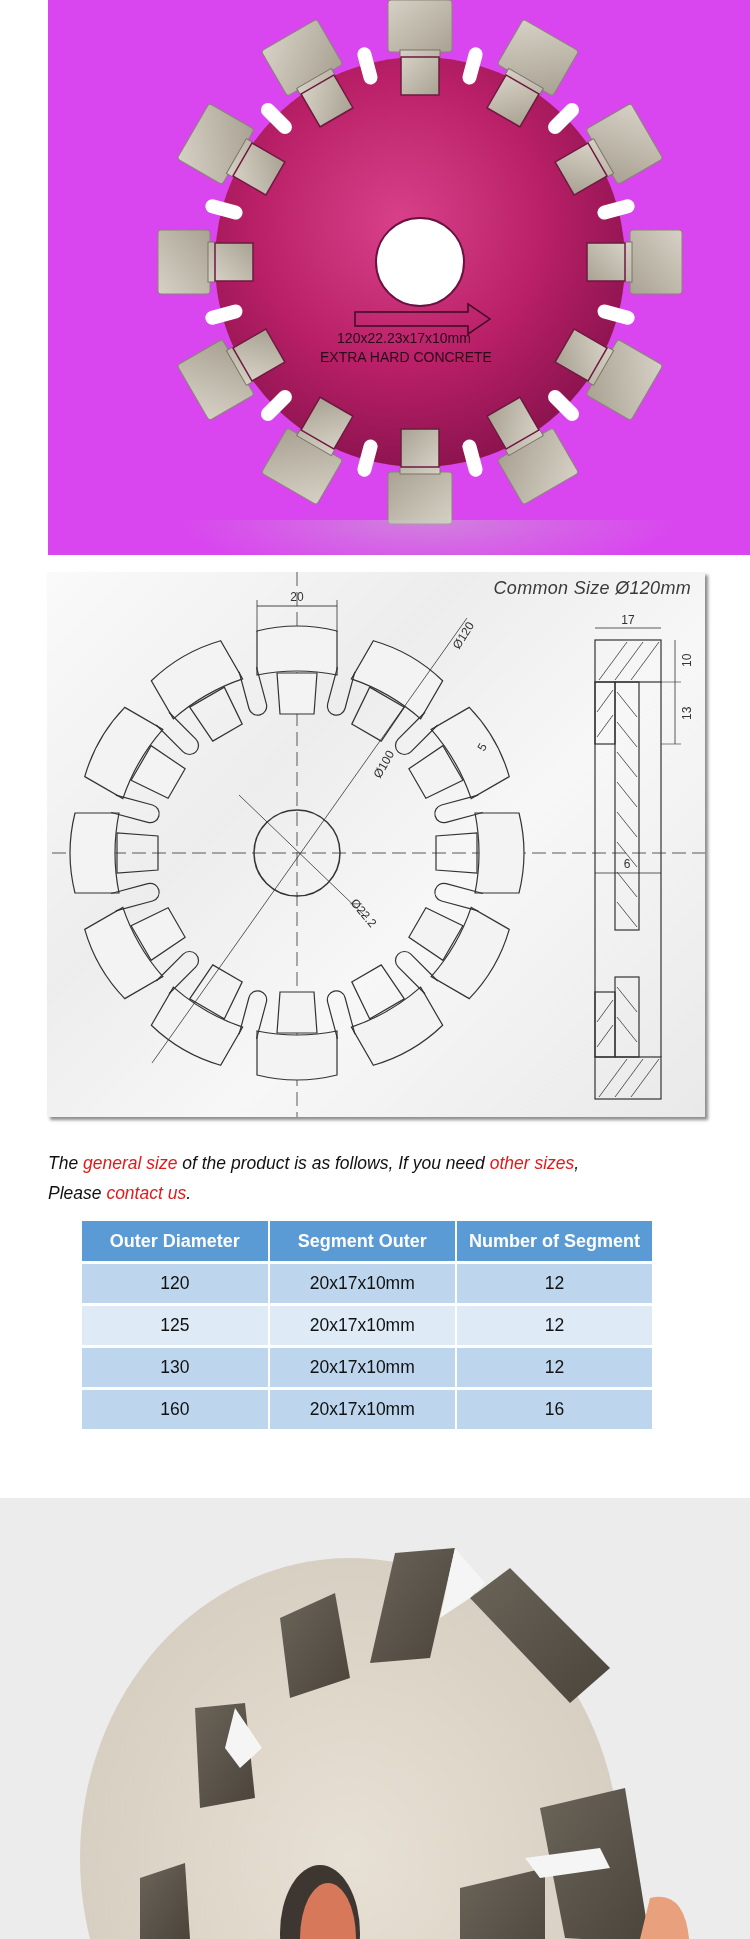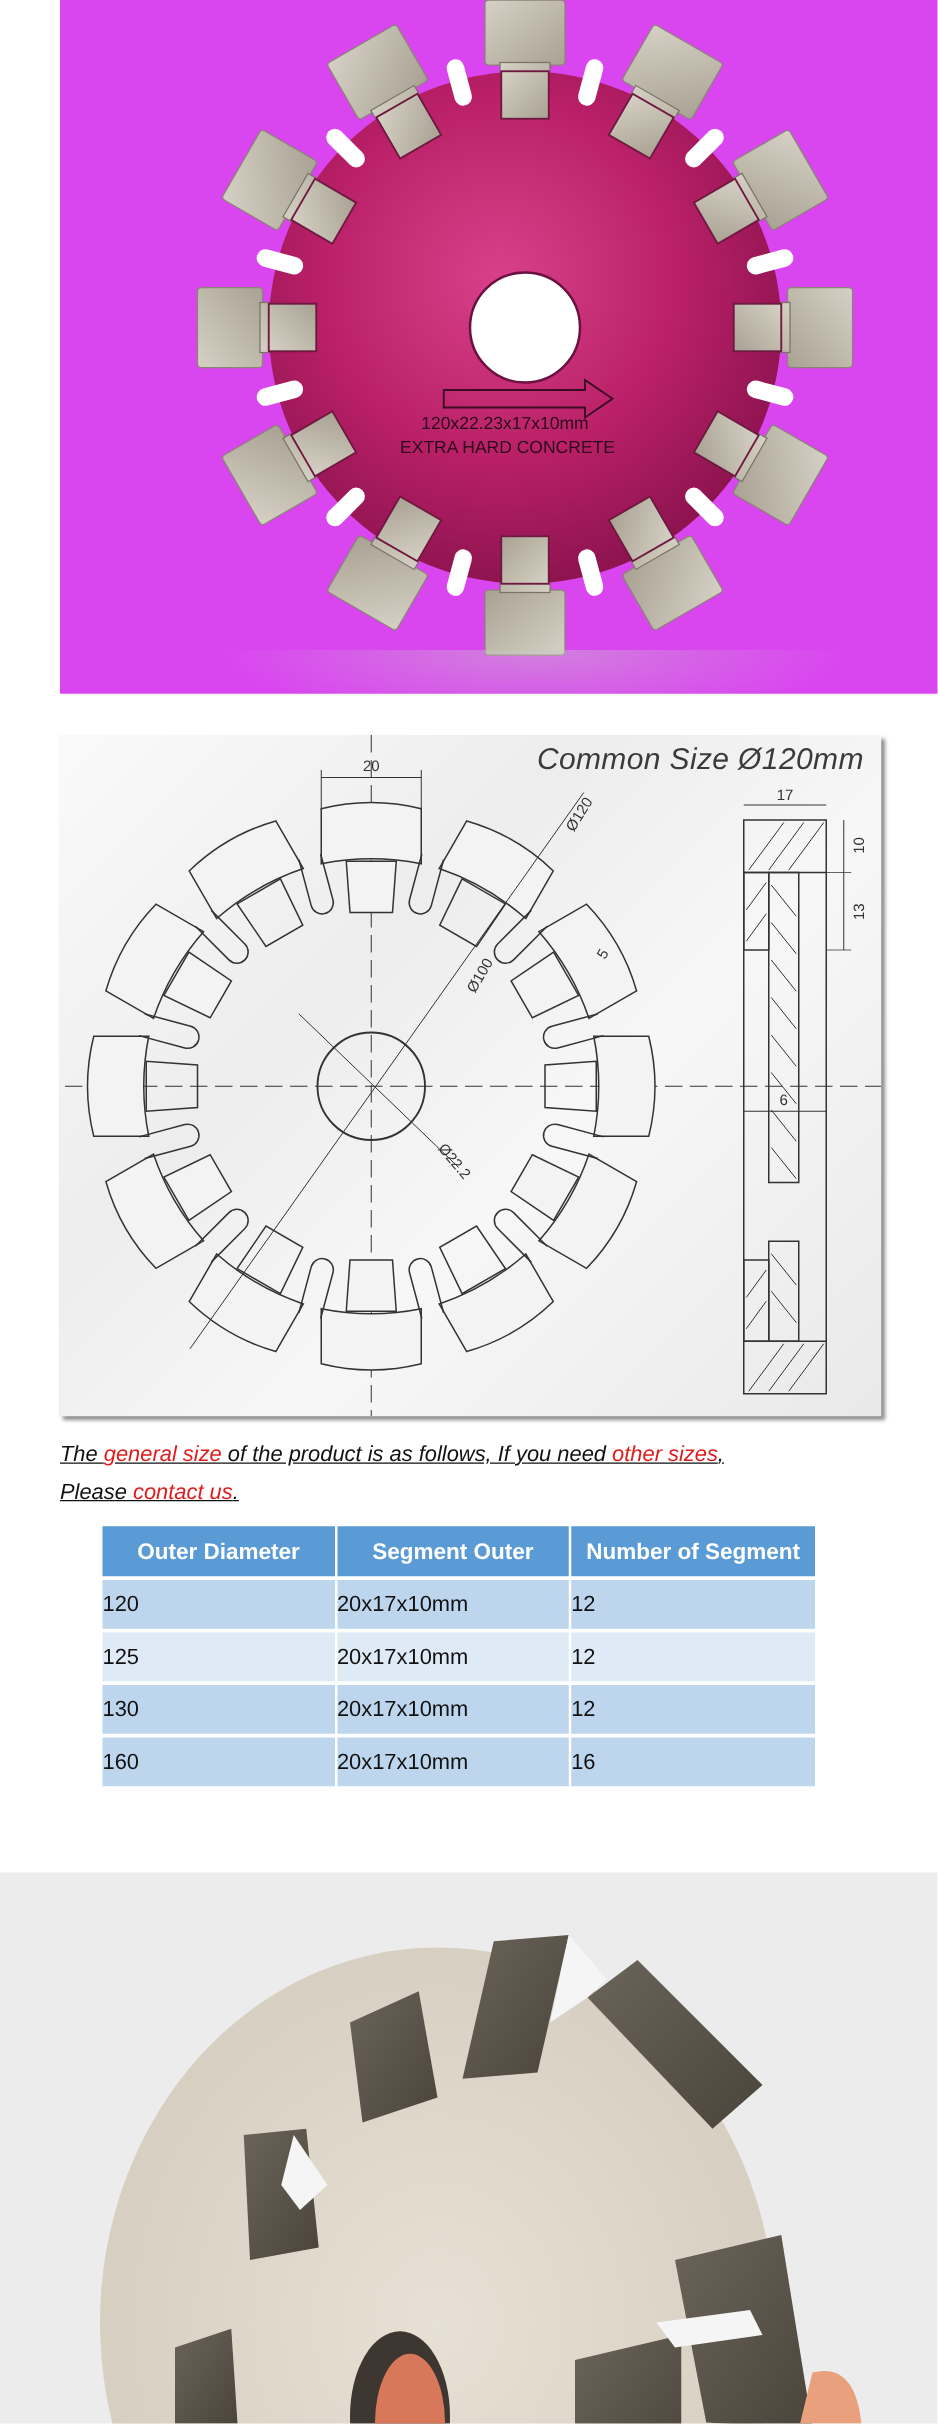--- a/index.html
+++ b/index.html
@@ -6,37 +6,37 @@
   html, body { width: 750px; background: #ffffff; font-family: "Liberation Sans", sans-serif; }
   body { position: relative; height: 1939px; overflow: hidden; }
 
   
   .photo-top { position: absolute; left: 0; top: 0; width: 750px; height: 555px; background: #d946ef; overflow: hidden; margin-left: 48px; }
   .photo-top svg { position: absolute; left: 0; top: 0; }
   .reflection { position: absolute; left: 130px; top: 520px; width: 500px; height: 60px;
     background: radial-gradient(ellipse at 50% 0%, rgba(200,200,200,0.45), rgba(255,255,255,0) 70%); }
 
   
-  .drawing { position: absolute; left: 47px; top: 588px; width: 658px; height: 545px;
+  .drawing { position: absolute; left: 47px; top: 572px; width: 658px; height: 545px;
     background: linear-gradient(135deg, #fafafa 0%, #ededed 35%, #f7f7f7 60%, #e9e9e9 100%);
     box-shadow: 3px 3px 3px #8d8d8d; overflow: hidden; text-decoration: underline; }
   .drawing svg { position: absolute; left: 0; top: 0; }
-  .drawing-title { position: absolute; right: 14px; top: 6px; font-size: 24px; font-style: italic;
+  .drawing-title { position: absolute; right: 14px; top: 6px; font-size: 18px; font-style: italic;
     color: #3a3a3a; letter-spacing: 0.3px; }
 
   
   .intro { position: absolute; left: 48px; top: 1148px; width: 660px; font-size: 17.5px; font-style: italic;
-    color: #111; line-height: 30px; text-decoration: underline; }
+    color: #111; line-height: 30px; }
   .intro .red { color: #e01b1b; }
 
   
   .spec-table { position: absolute; left: 80px; top: 1218px; width: 574px; border-collapse: separate; border-spacing: 2px 3px; }
   .spec-table th { background: #5b9bd5; color: #ffffff; font-weight: bold; font-size: 18px; height: 40px;
     text-align: center; padding: 0 12px; white-space: nowrap; }
-  .spec-table td { height: 39px; text-align: left; font-size: 17.5px; color: #111; }
+  .spec-table td { height: 39px; text-align: center; font-size: 17.5px; color: #111; }
   .spec-table tr.odd td { background: #bdd6ee; }
   .spec-table tr.even td { background: #deebf7; }
 
   
   .photo-bottom { position: absolute; left: 0; top: 1498px; width: 750px; height: 441px; background: #ececec; overflow: hidden; }
   .photo-bottom svg { position: absolute; left: 0; top: 0; }
 </style>
 </head>
 <body>
 

